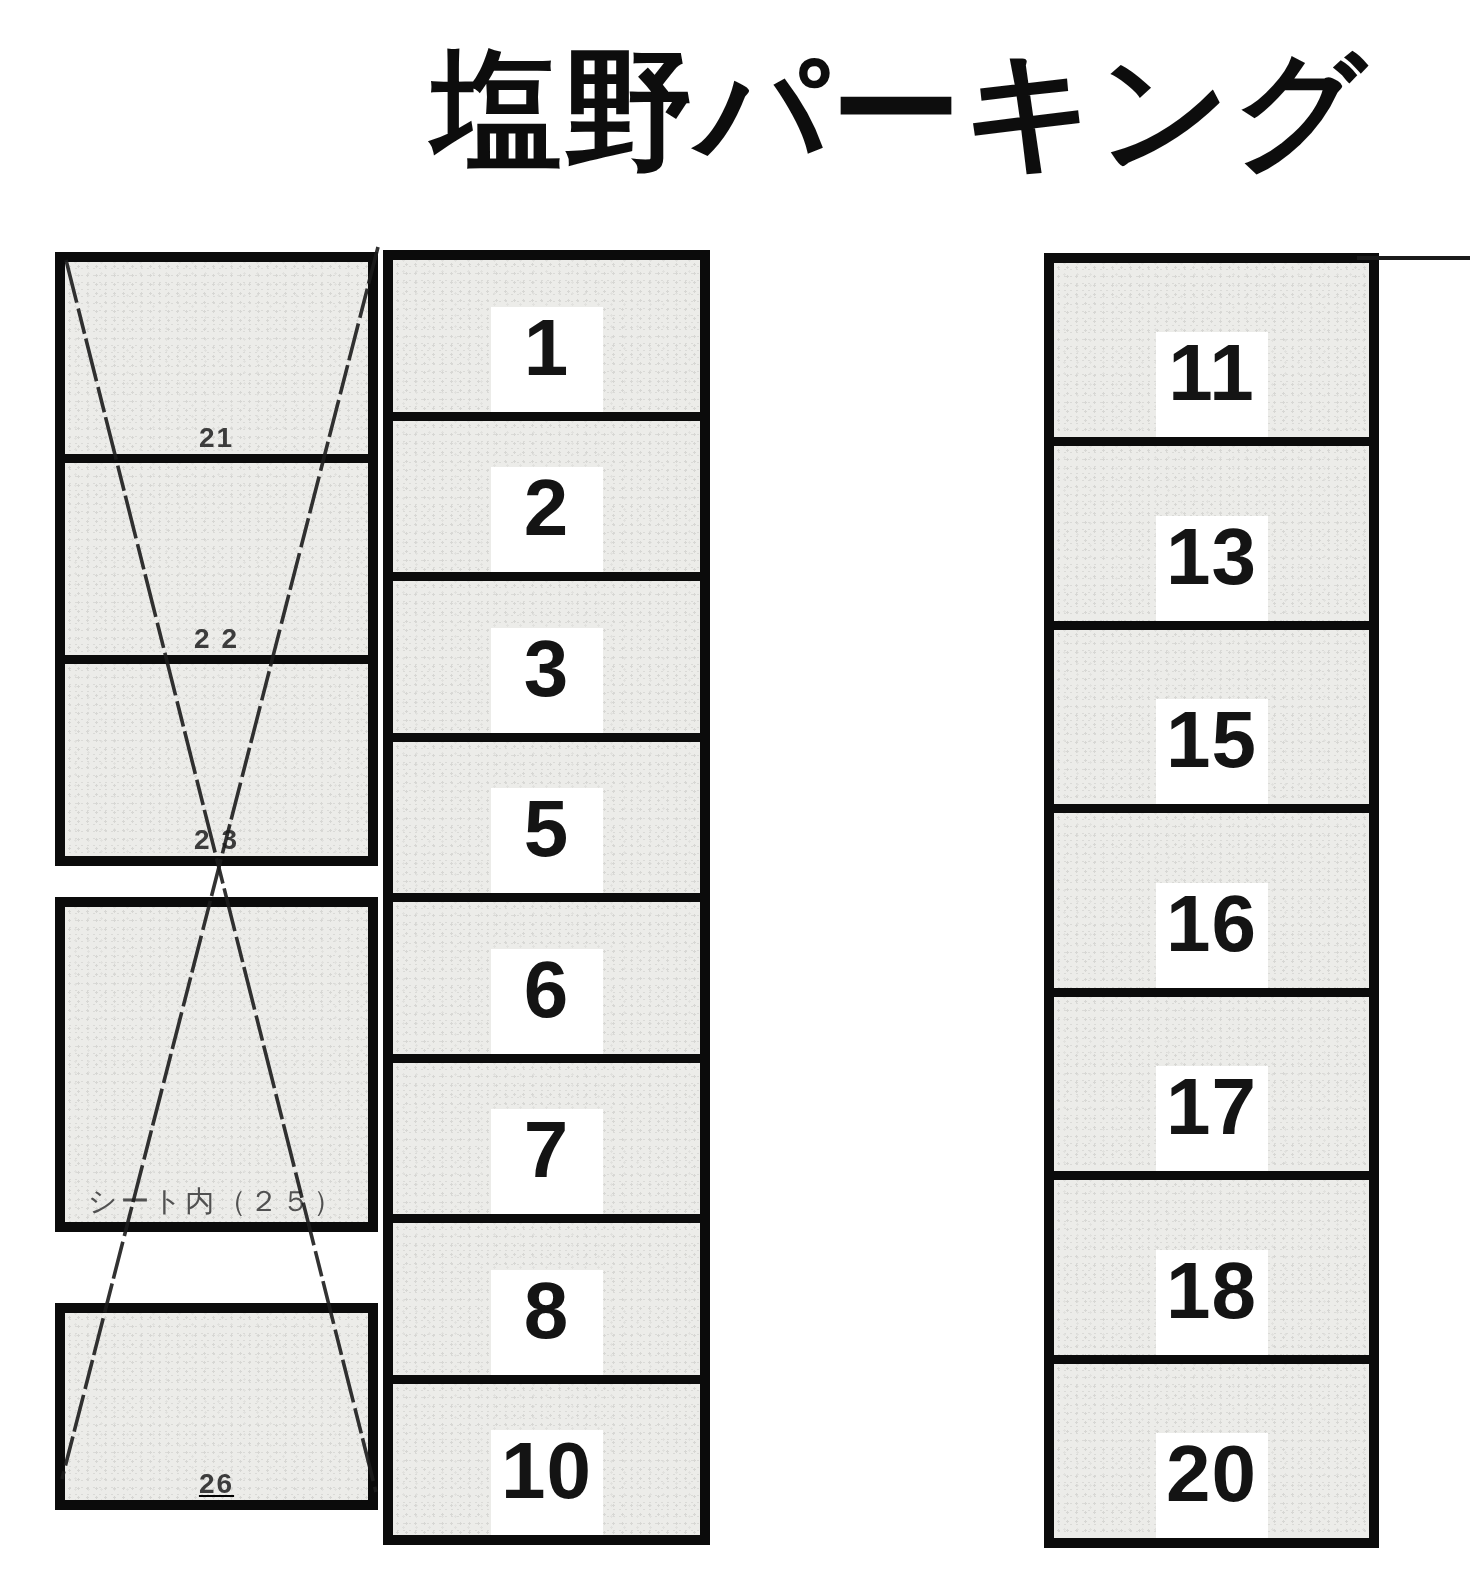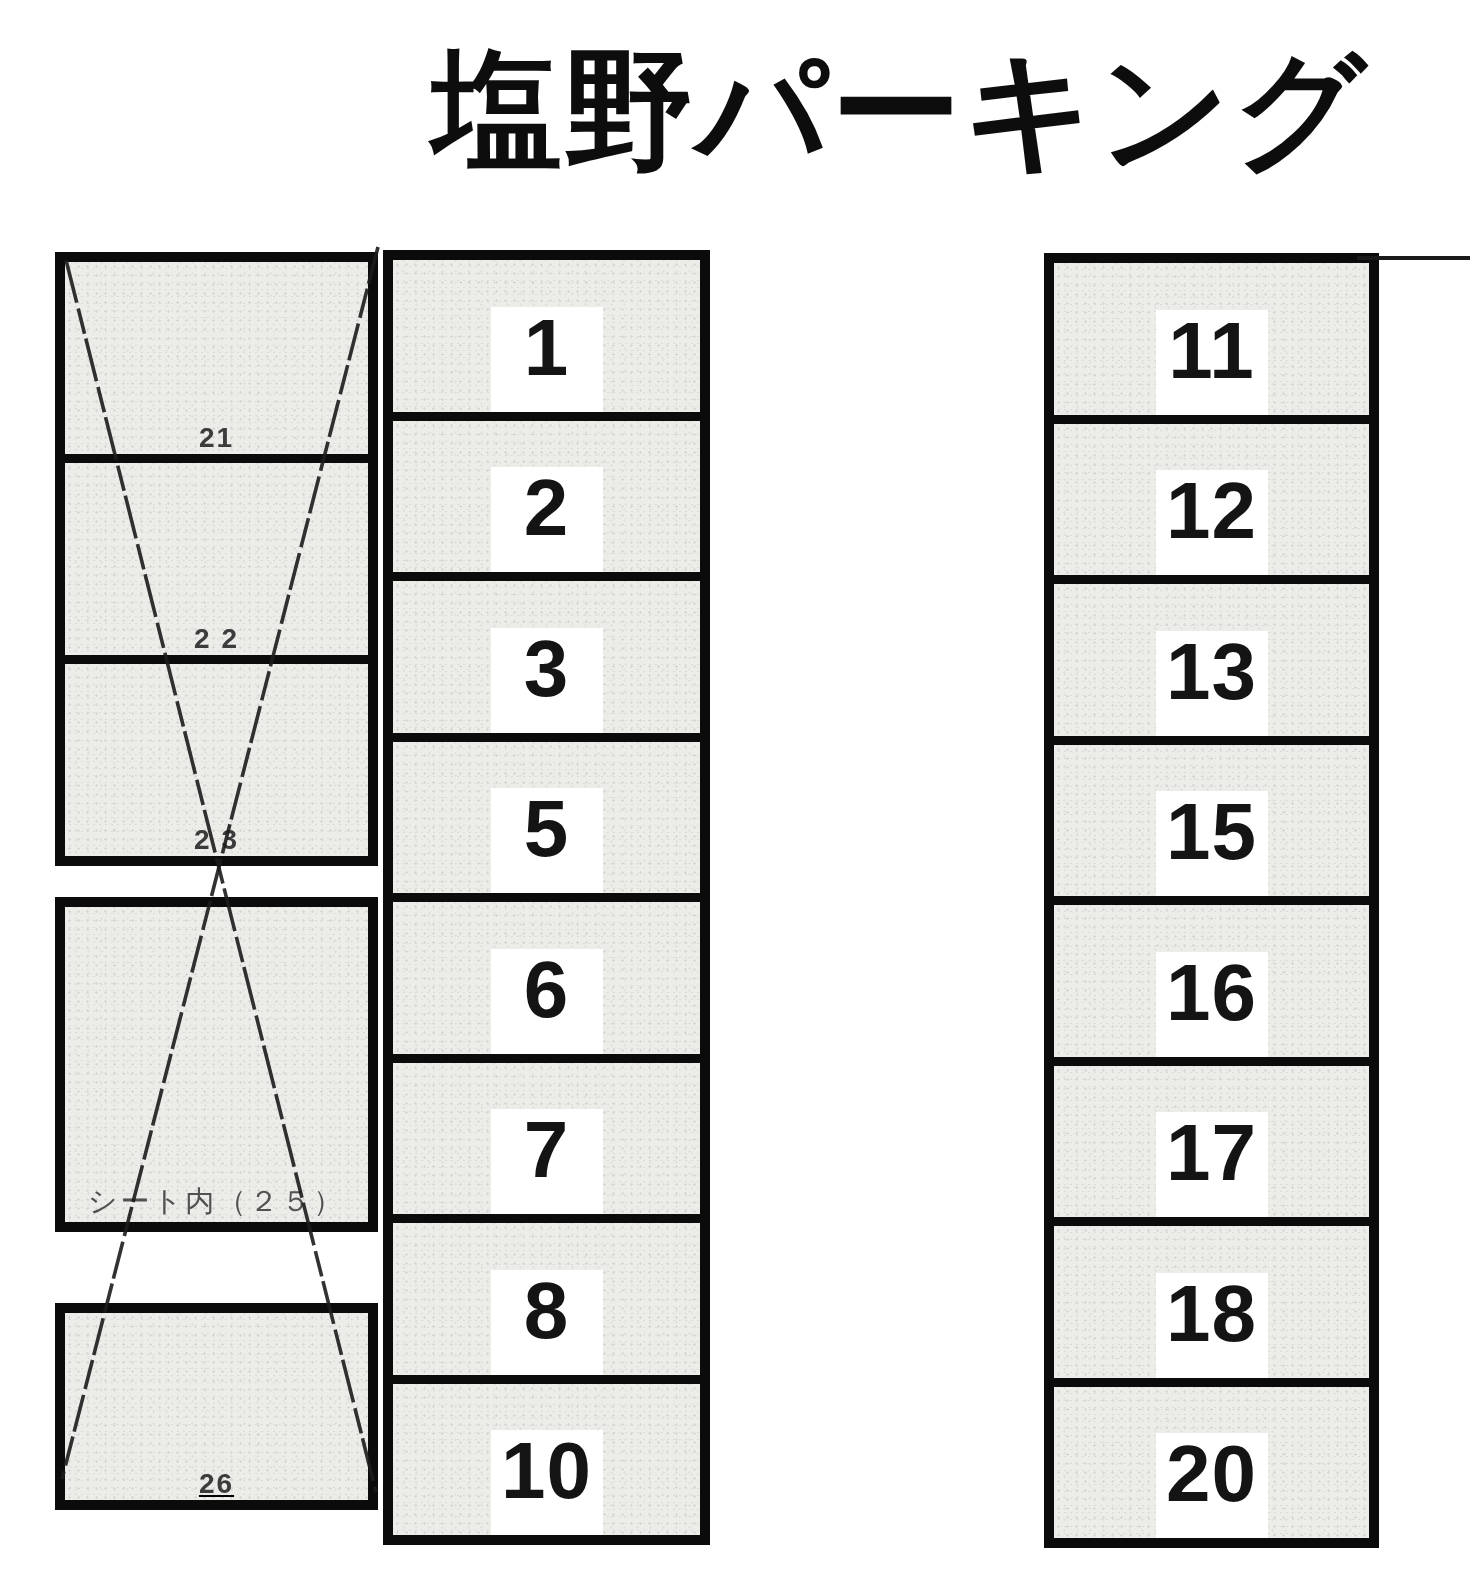--- a/index.html
+++ b/index.html
@@ -172,25 +172,20 @@
   </div>
 
   <div class="block right-col">
     <div class="cell speck">
       <div class="plate">
           <span class="num">11</span>
         </div>
     </div>
     <div class="cell speck">
       <div class="plate">
-          <span class="num">12</span>
-        </div>
-    </div>
-    <div class="cell speck">
-      <div class="plate">
           <span class="num">13</span>
         </div>
     </div>
     <div class="cell speck">
       <div class="plate">
           <span class="num">15</span>
         </div>
     </div>
     <div class="cell speck">
       <div class="plate">

